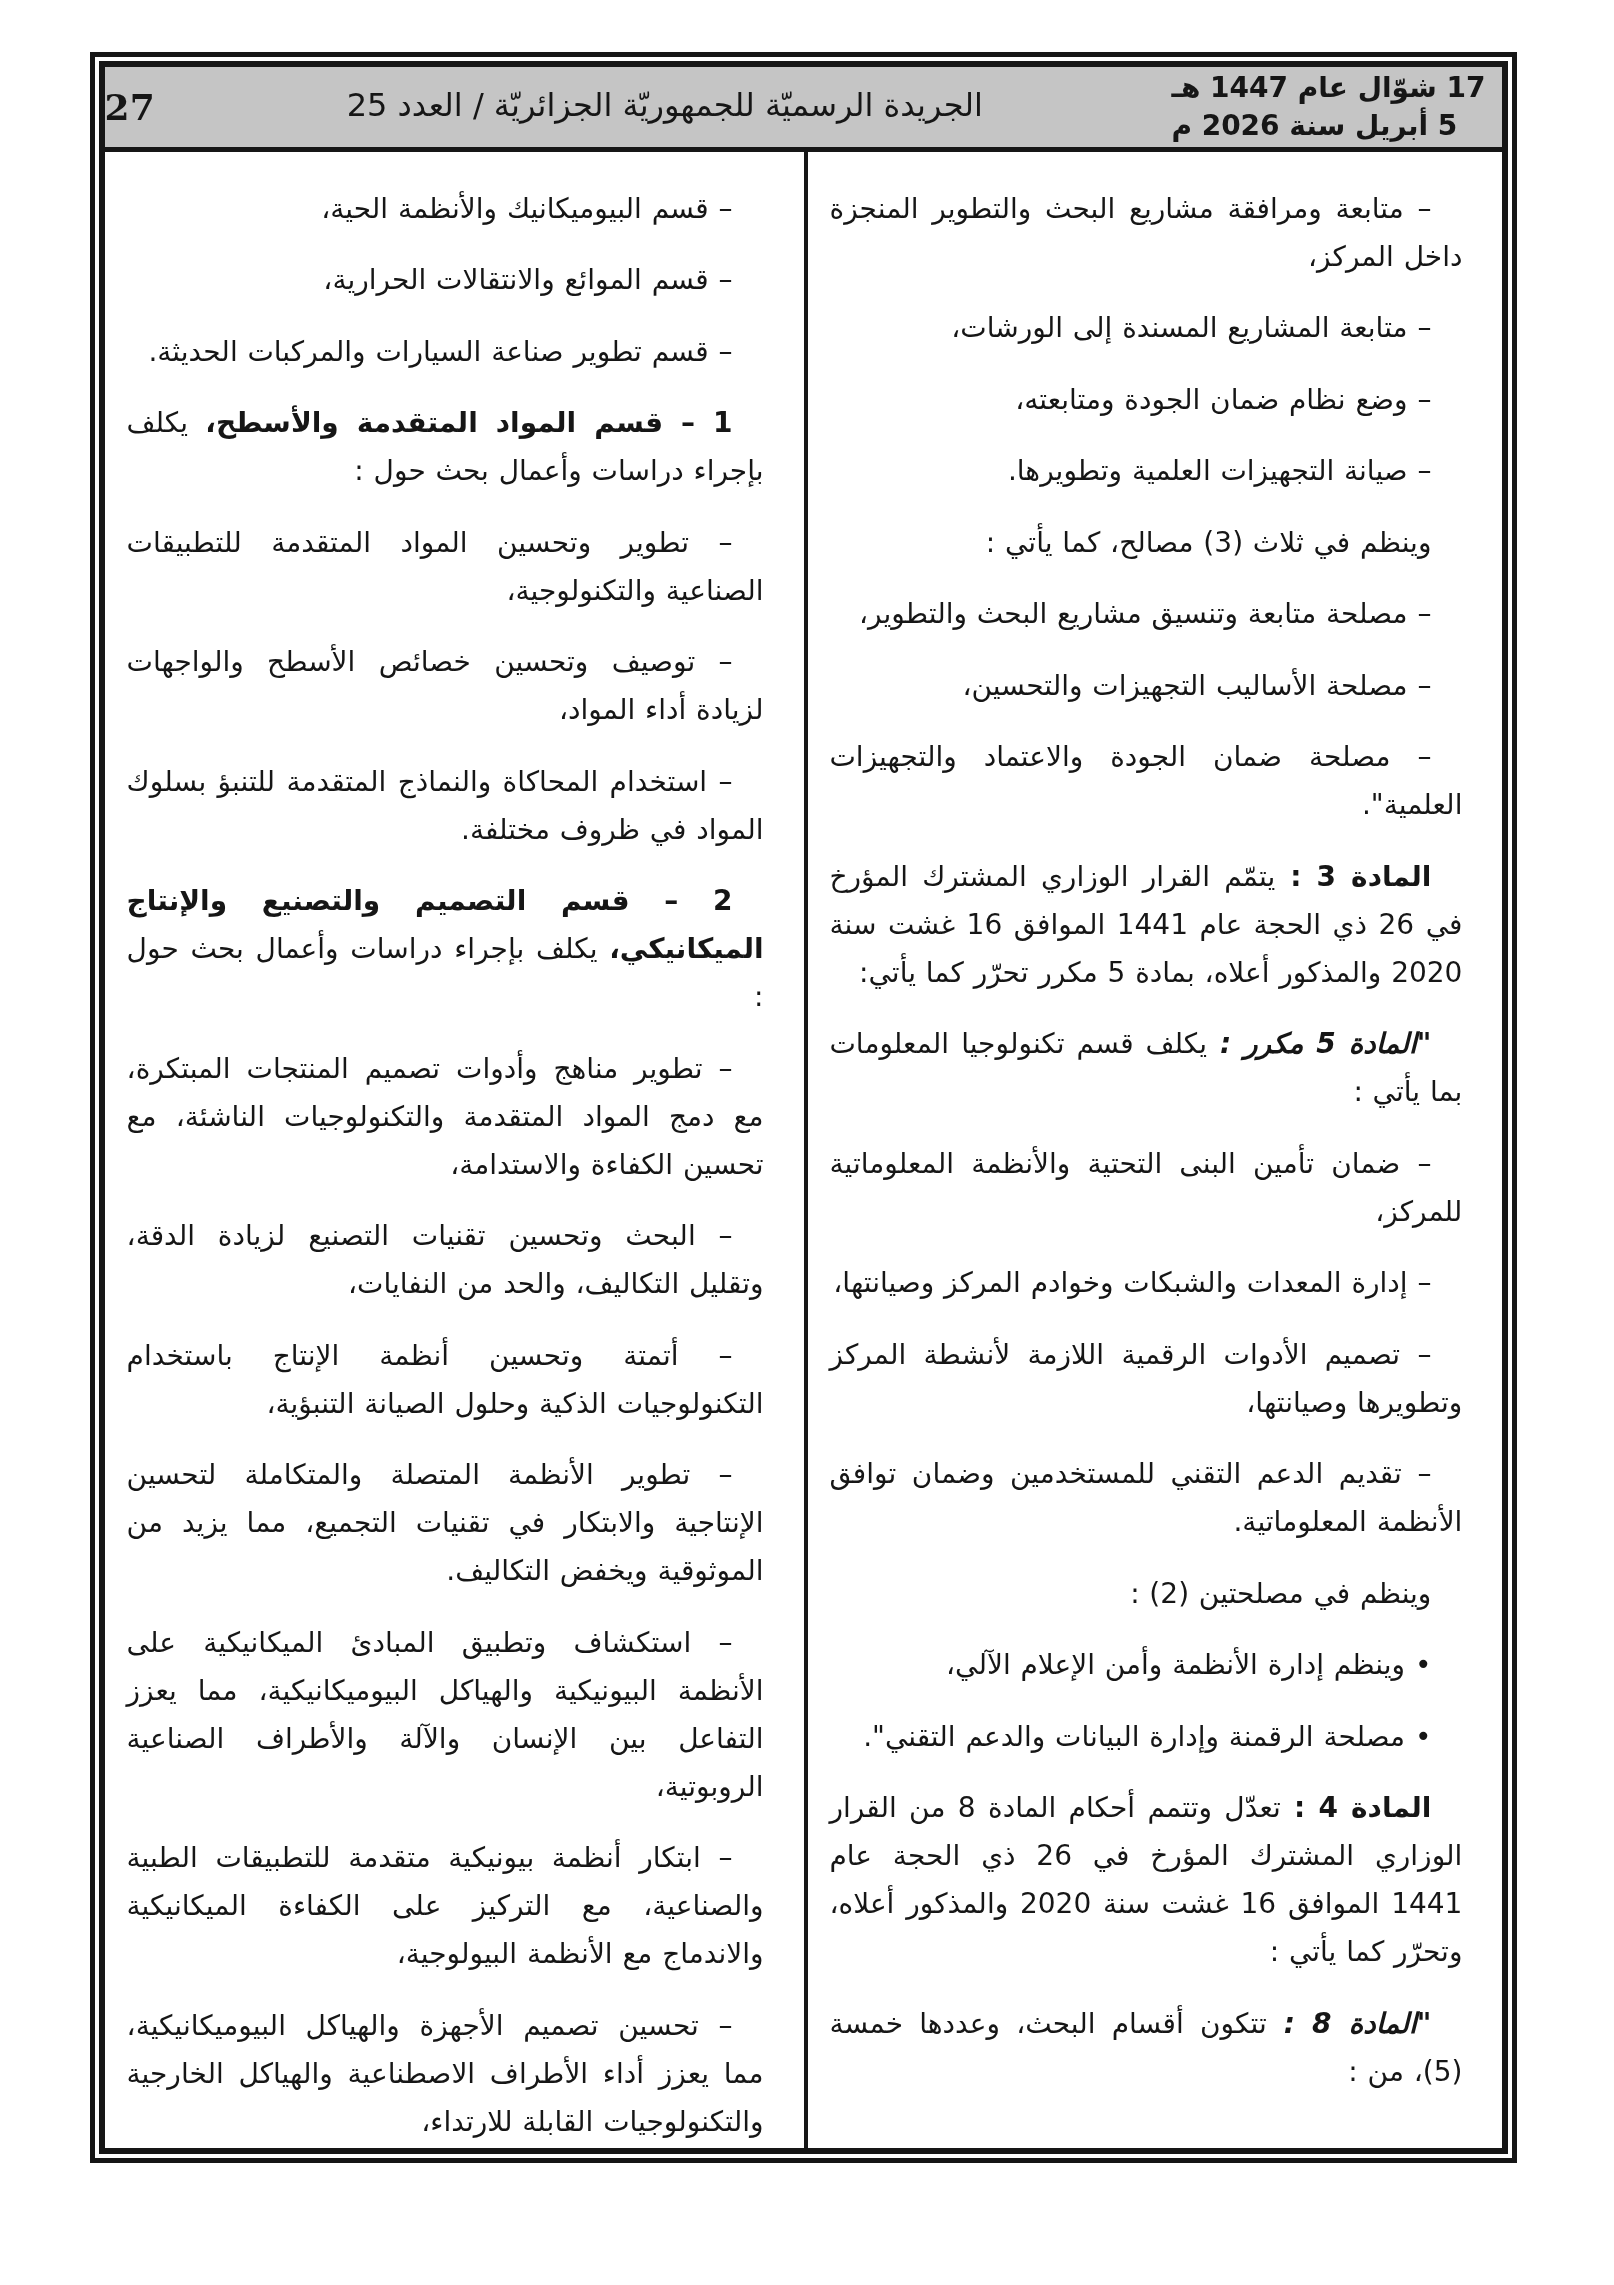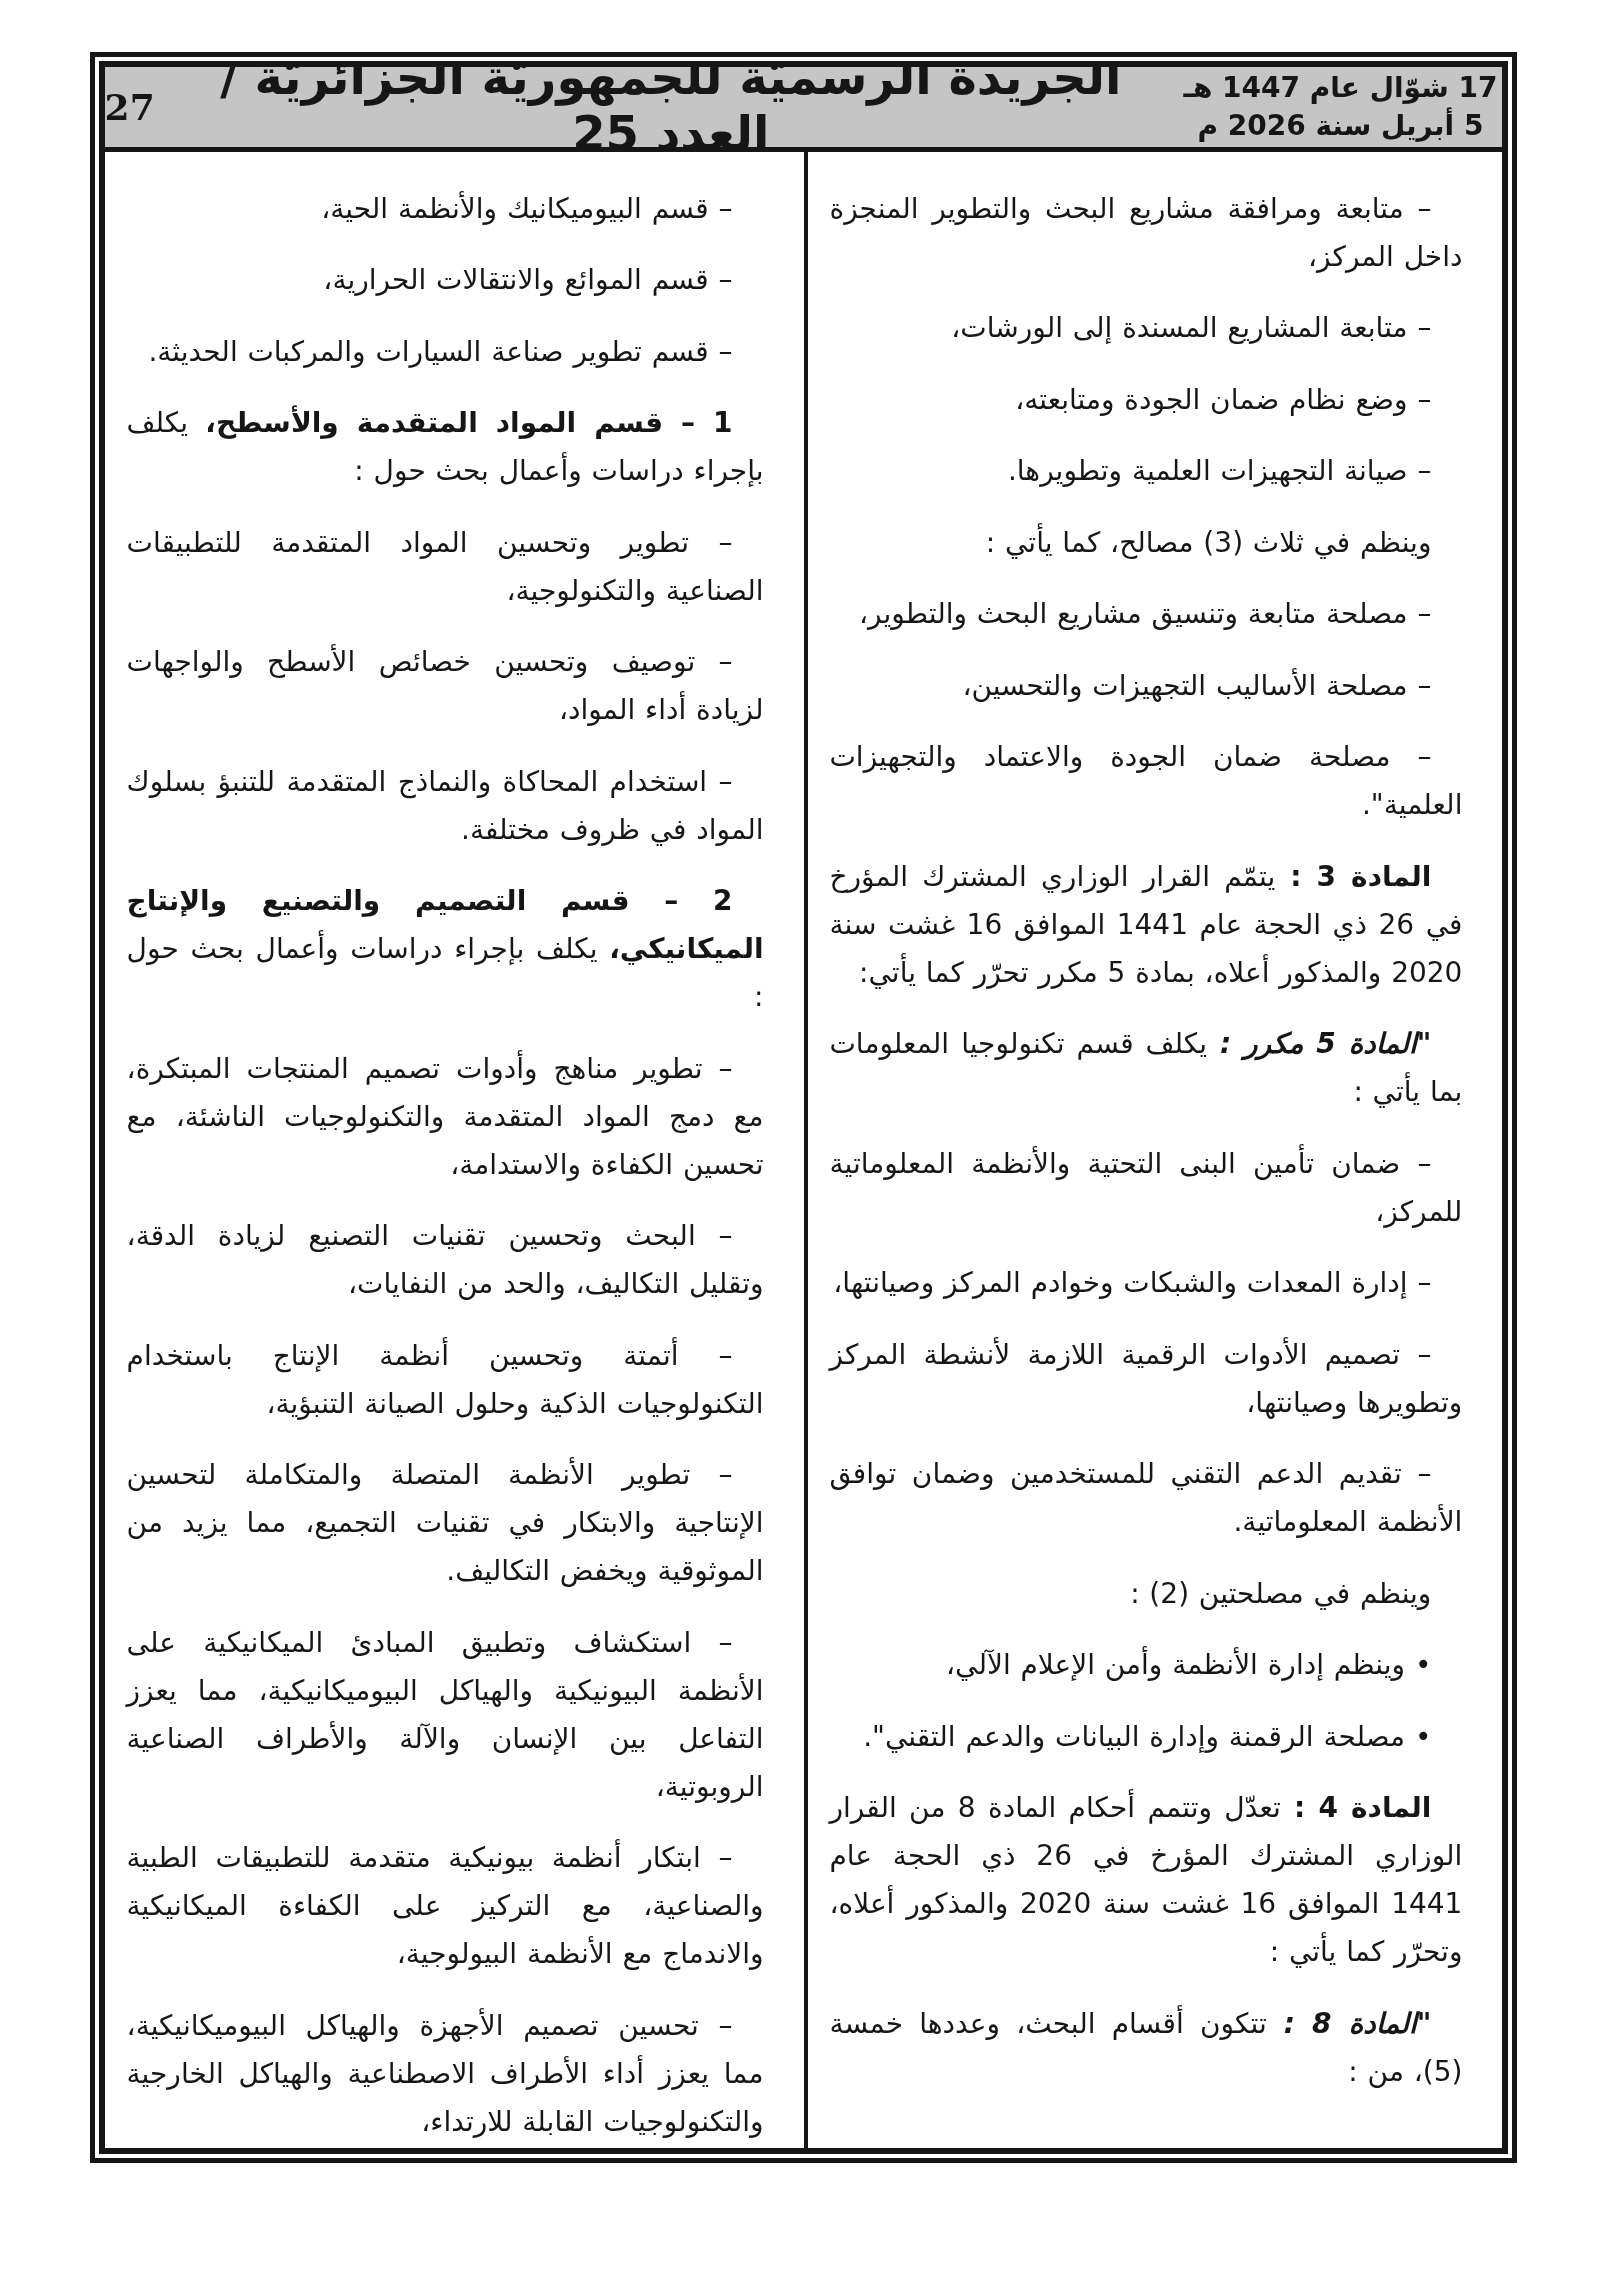--- a/index.html
+++ b/index.html
@@ -16,24 +16,24 @@
     border:6.3px solid #161616;box-sizing:border-box;
     display:flex;flex-direction:column;overflow:hidden;
   }
   .header-band{
     height:80px;flex:0 0 80px;background:#c5c5c5;
     border-bottom:5.4px solid #161616;
     display:flex;direction:rtl;align-items:center;
   }
   .header-dates{
     font-weight:bold;font-size:28px;line-height:1.34;
-    padding-left:5.4px;padding-right:5px;white-space:nowrap;text-align:center;
+    padding-left:5.4px;padding-right:17px;white-space:nowrap;text-align:left;
   }
   .header-title{
-    flex:1;text-align:center;font-weight:bold;font-size:48px;
+    flex:1;text-align:center;font-weight:normal;font-size:32px;
     padding-bottom:3.6px;
   }
   .page-number{
     font-family:"DejaVu Serif",serif;font-weight:bold;font-size:36px;
     padding-right:9px;direction:ltr;
   }
   .content{
     flex:1;display:flex;direction:rtl;overflow:hidden;
   }
   .column{

